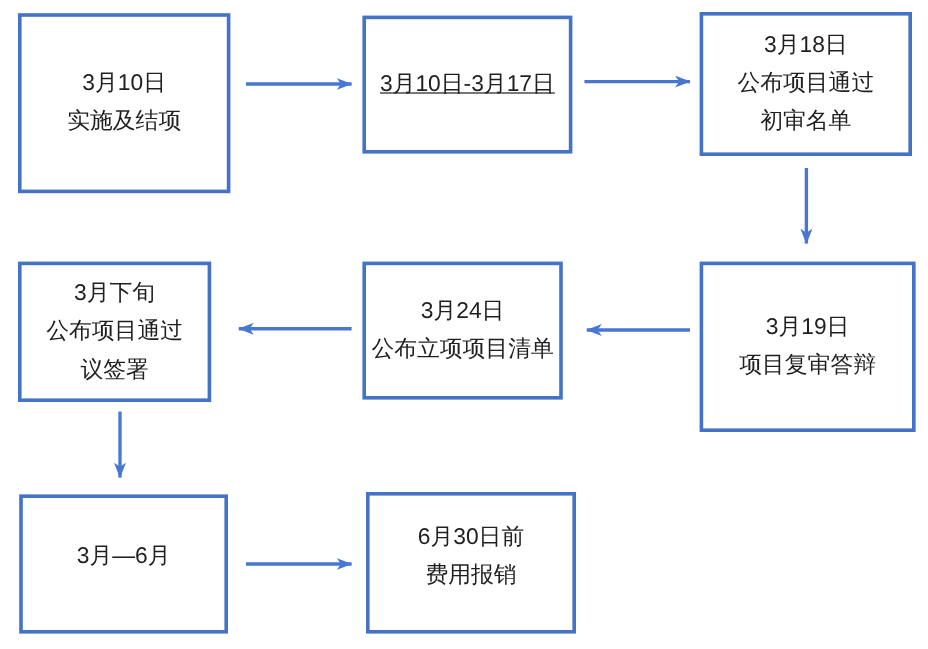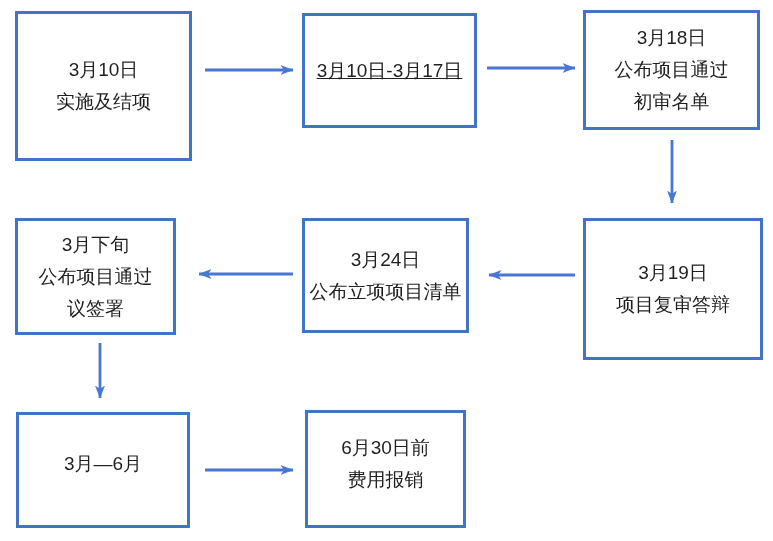--- a/index.html
+++ b/index.html
@@ -32,21 +32,21 @@
     line-height: 32px;
     z-index: 2;
   }
   .b1 { left: 15px;  top: 11px;  width: 177px; height: 150px; }
   .b2 { left: 302px; top: 13px;  width: 175px; height: 115px; text-decoration: underline; }
   .b3 { left: 583px; top: 10px;  width: 177px; height: 120px; }
   .b4 { left: 583px; top: 218px; width: 180px; height: 142px; }
   .b5 { left: 302px; top: 218px; width: 167px; height: 115px; }
   .b6 { left: 15px;  top: 218px; width: 161px; height: 117px; }
   .b7 { left: 16px;  top: 412px; width: 174px; height: 116px; padding-bottom: 12px; align-items: center; }
-  .b8 { left: 305px; top: 410px; width: 161px; height: 118px; padding-bottom: 10px; }
+  .b8 { left: 305px; top: 410px; width: 175px; height: 118px; padding-bottom: 10px; }
   .arrow-layer {
     position: absolute;
     left: 0; top: 0;
     width: 773px; height: 541px;
     z-index: 1;
   }
   .arrow-line { stroke: var(--arrow); stroke-width: 2.8px; fill: none; }
   .arrow-head-path { fill: var(--arrow); }
 </style>
 </head>

